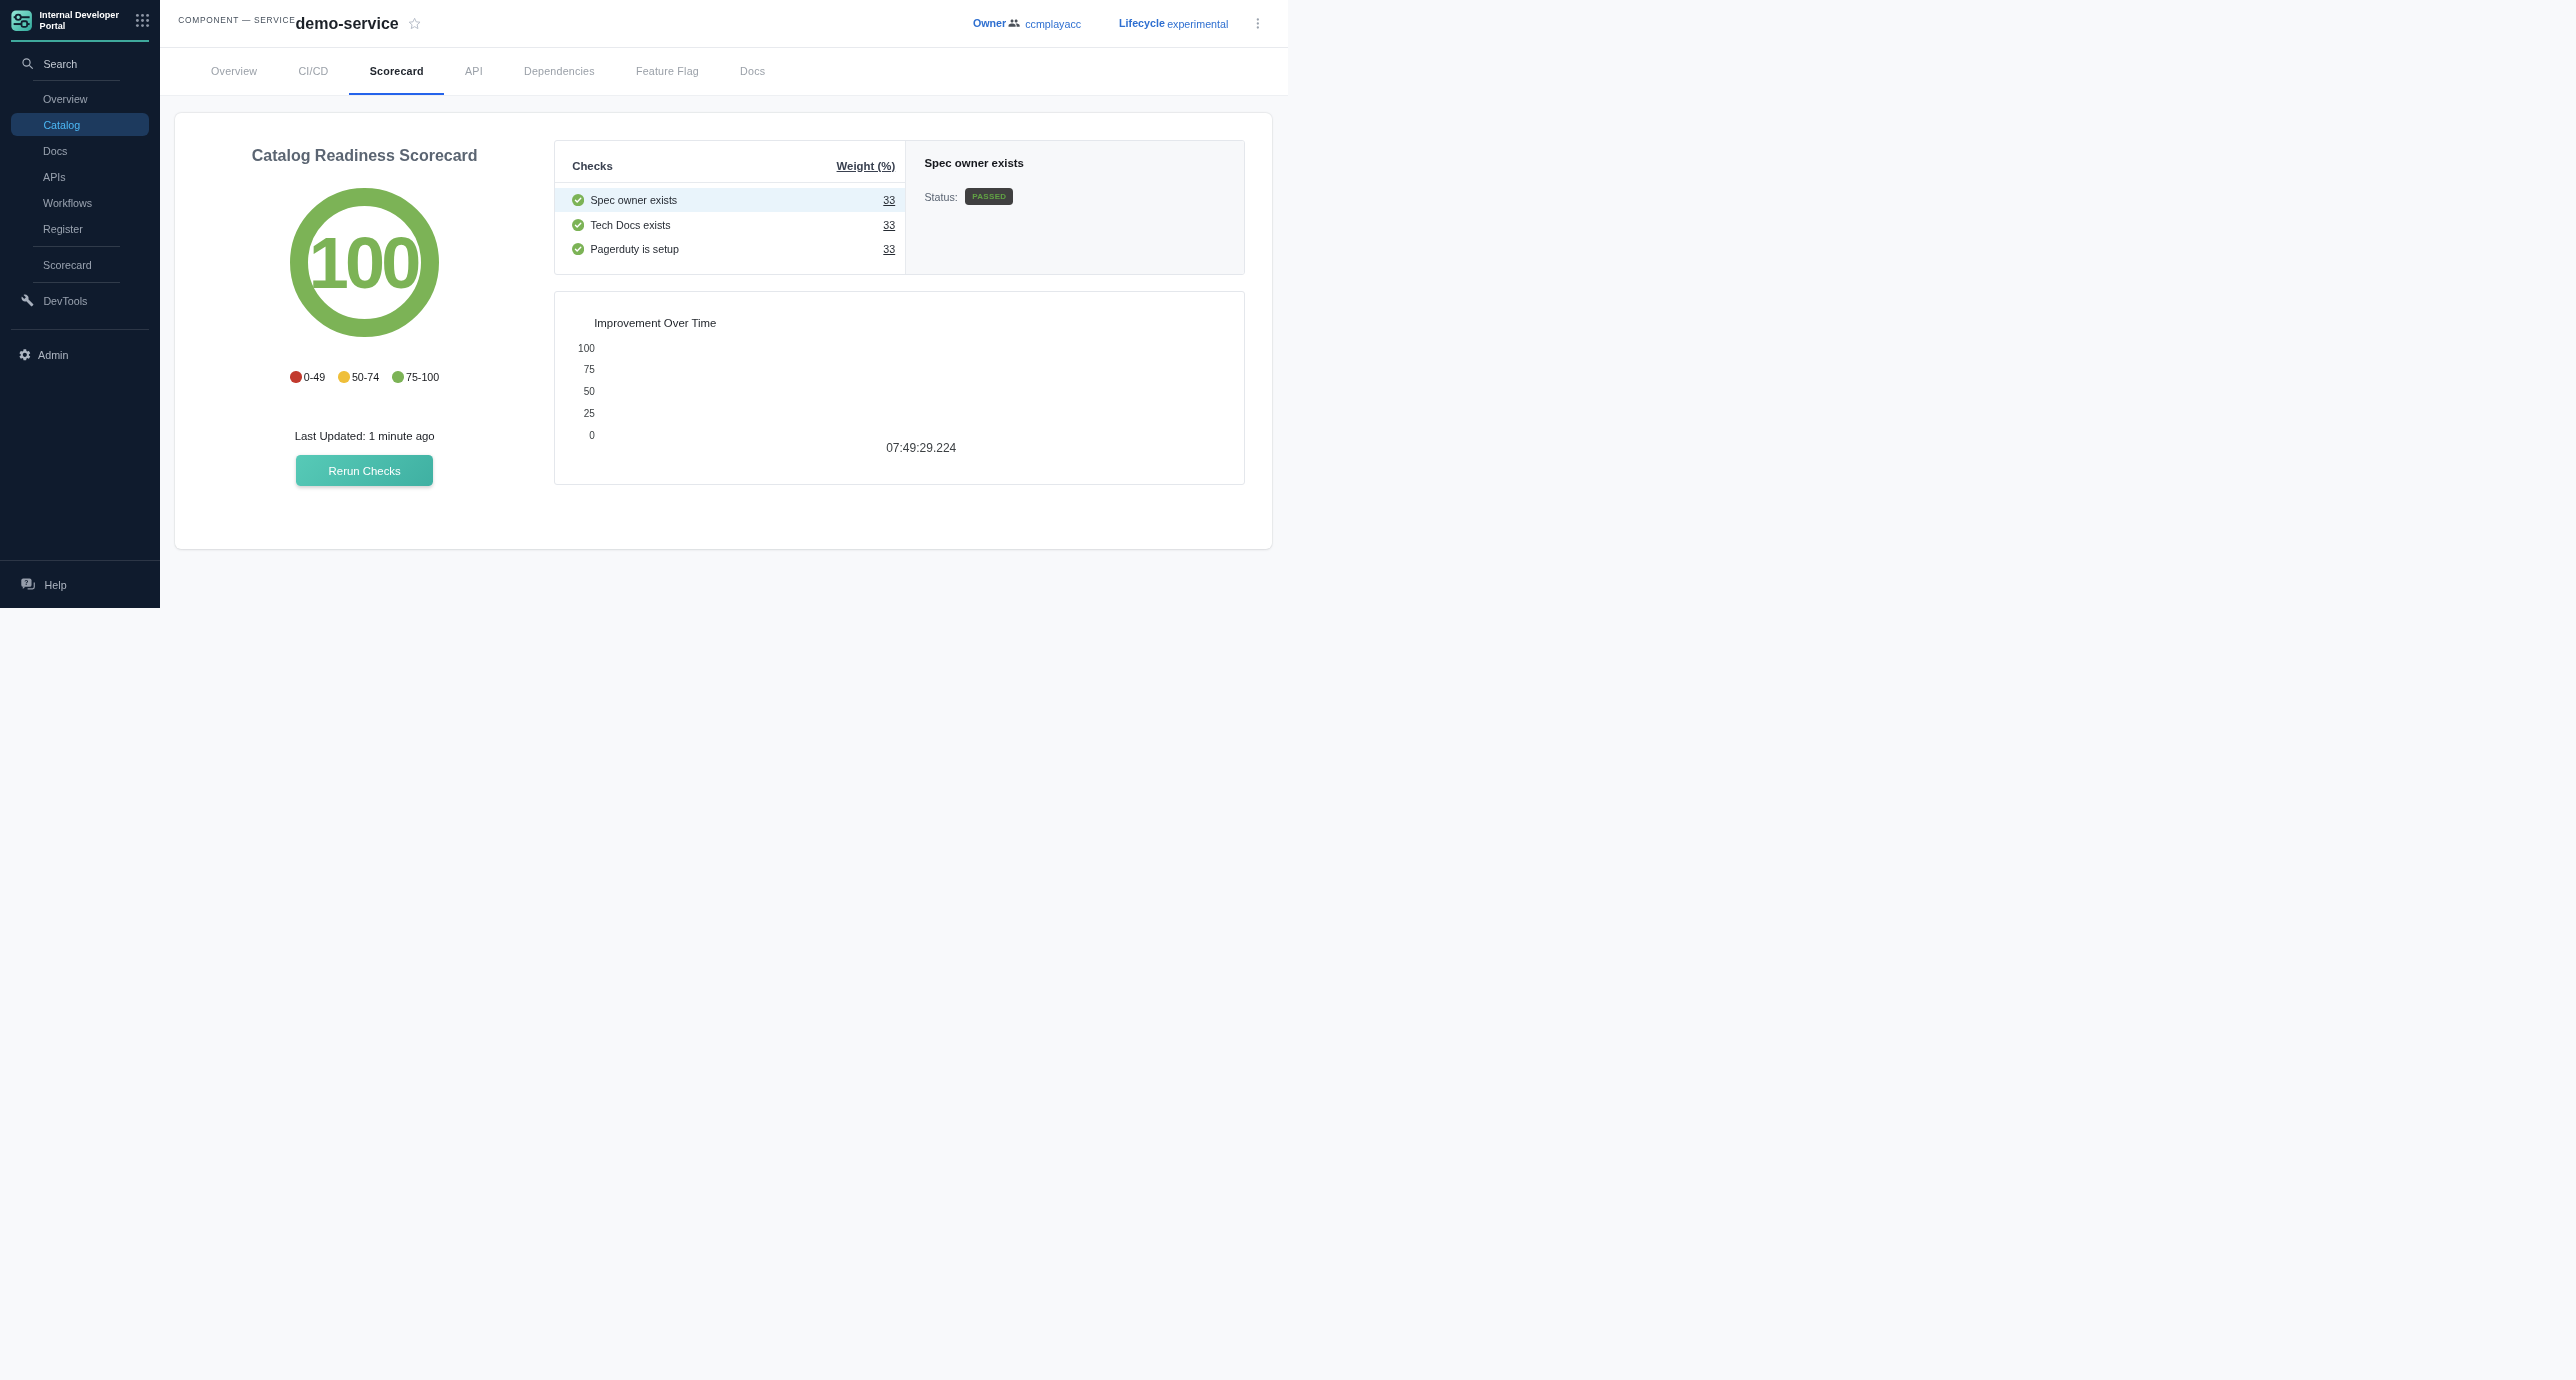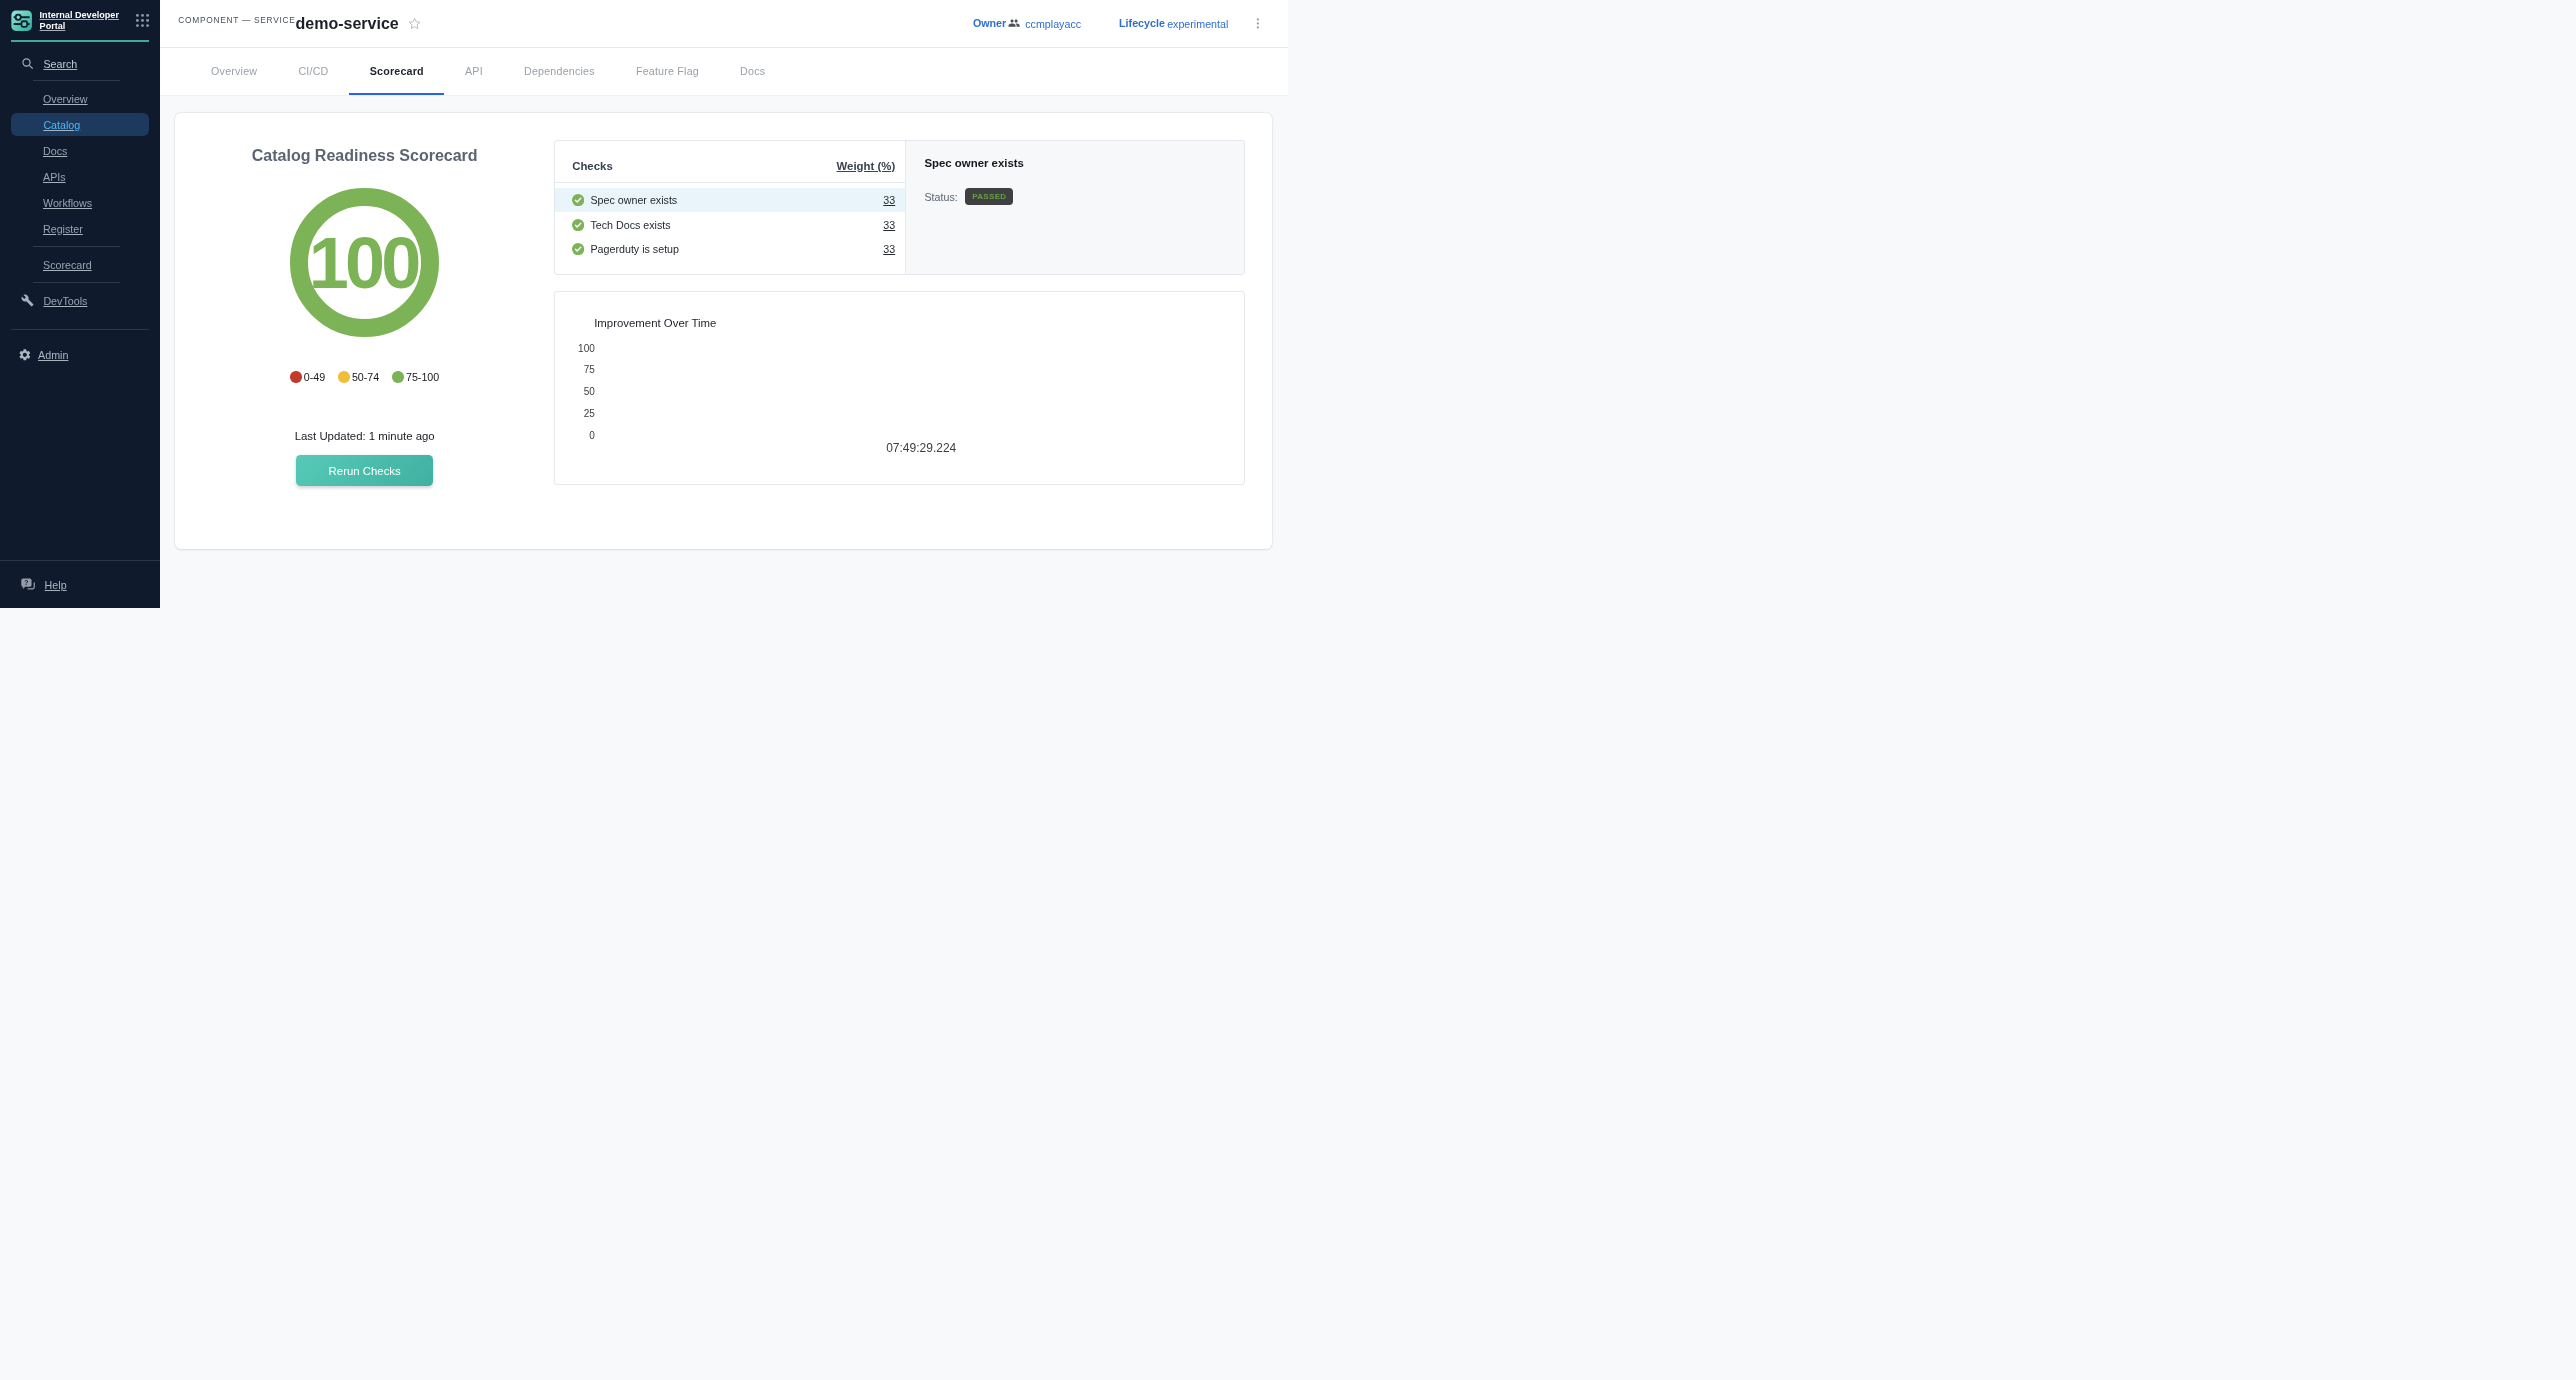--- a/index.html
+++ b/index.html
@@ -6,21 +6,21 @@
   html,body { margin:0; padding:0; }
   body {
     width:1288px; height:690px; overflow:hidden;
     display:flex;
     font-family:"Liberation Sans", sans-serif;
     background:#f8f9fb;
     -webkit-font-smoothing:antialiased;
   }
 
   
-  .sidebar { width:160px; min-width:160px; height:608px; background:#0f1b2d; color:#a7b0bd; display:flex; flex-direction:column;text-decoration:underline; }
+  .sidebar { width:160px; min-width:160px; height:608px; background:#0f1b2d; color:#a7b0bd; display:flex; flex-direction:column; }
   .logo-row { display:flex; align-items:center; gap:7.6px; padding:10px 9.1px 8.4px 10.7px; }
   .logo-title { font-size:9.1px; font-weight:bold; color:#ffffff; line-height:1.2; width:81px; }
   .grid-btn { margin-left:auto; cursor:pointer; display:flex; }
   .teal-line { height:1.5px; background:#3fa99c; margin:0 10.7px; }
   .nav { padding-top:10.7px; display:flex; flex-direction:column; }
   .nav-item { height:26px; display:flex; align-items:center; font-size:10.7px; color:#9aa3b0; padding-left:43px; cursor:pointer; }
   .nav-item.iconed { padding-left:21.3px; gap:9.1px; }
   .nav-item.search { color:#c3cad3; height:23px; }
   .nav-item.active { background:#1d3a5e; border-radius:6.1px; margin:1.5px 11.4px; height:23px; padding-left:32px; color:#4cb8f6; }
   .nav-divider { border:0; border-top:0.8px solid rgba(255,255,255,0.14); margin:4.6px 40px 4.6px 33px; }

